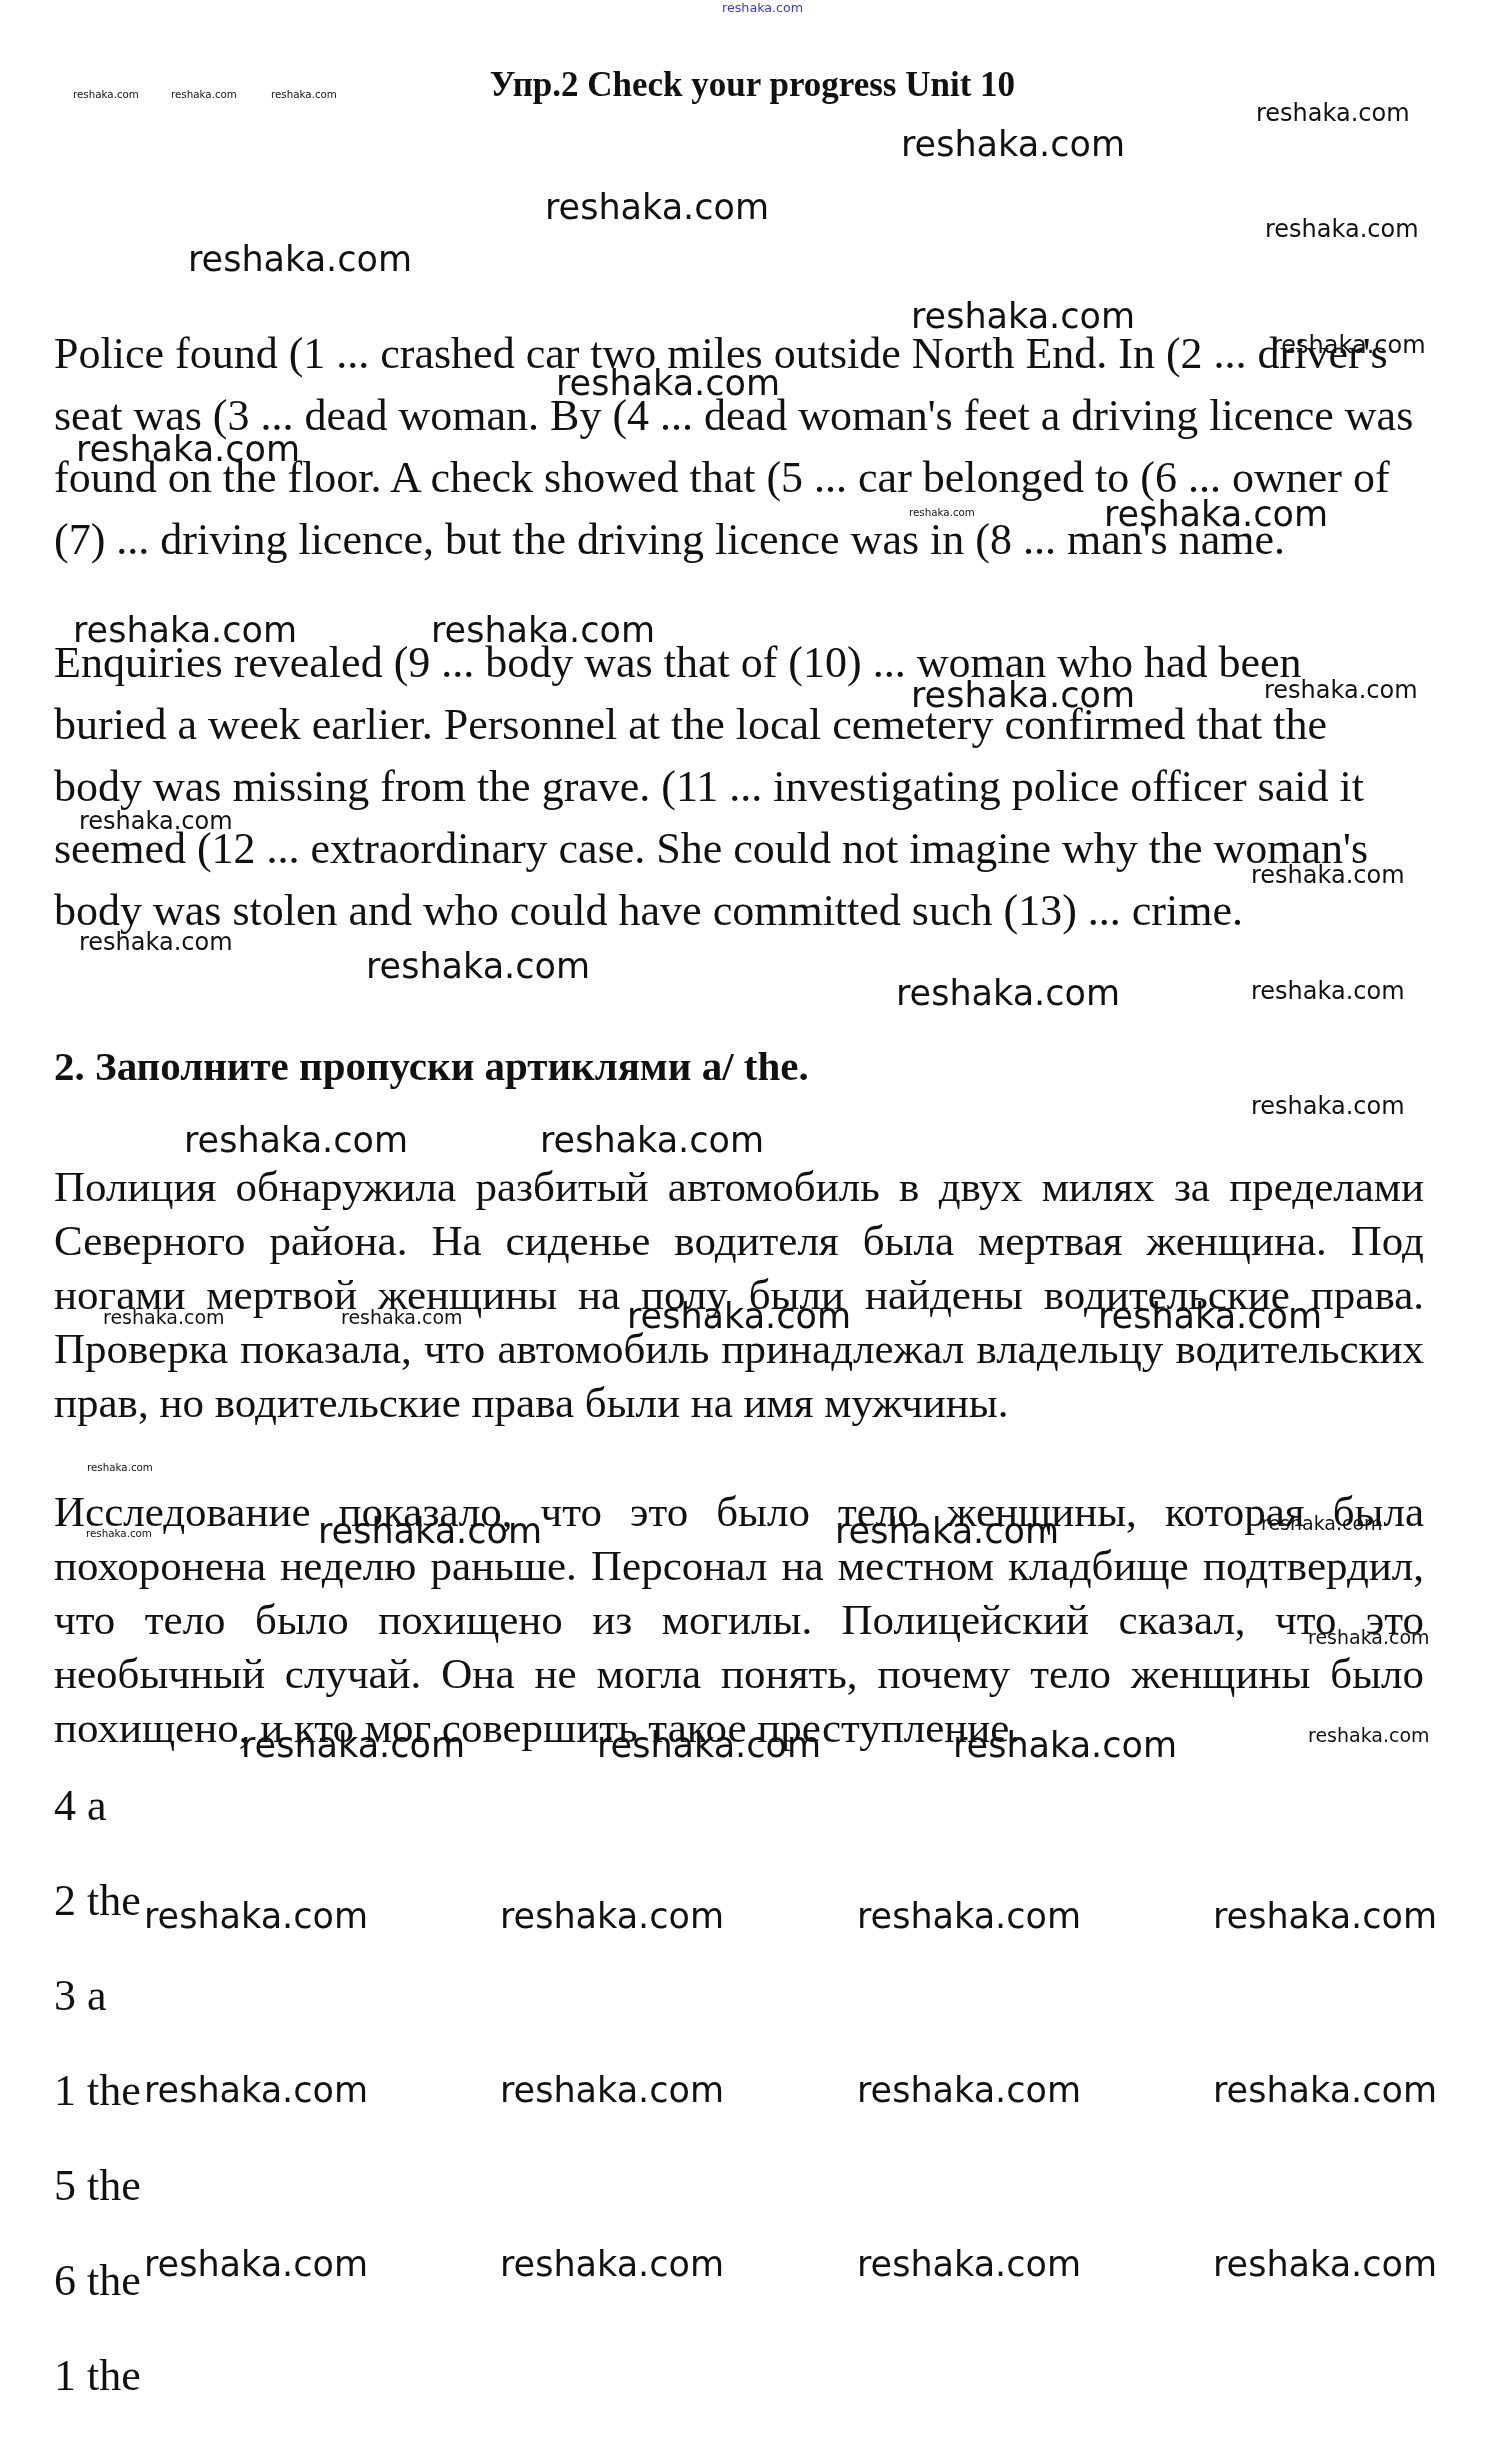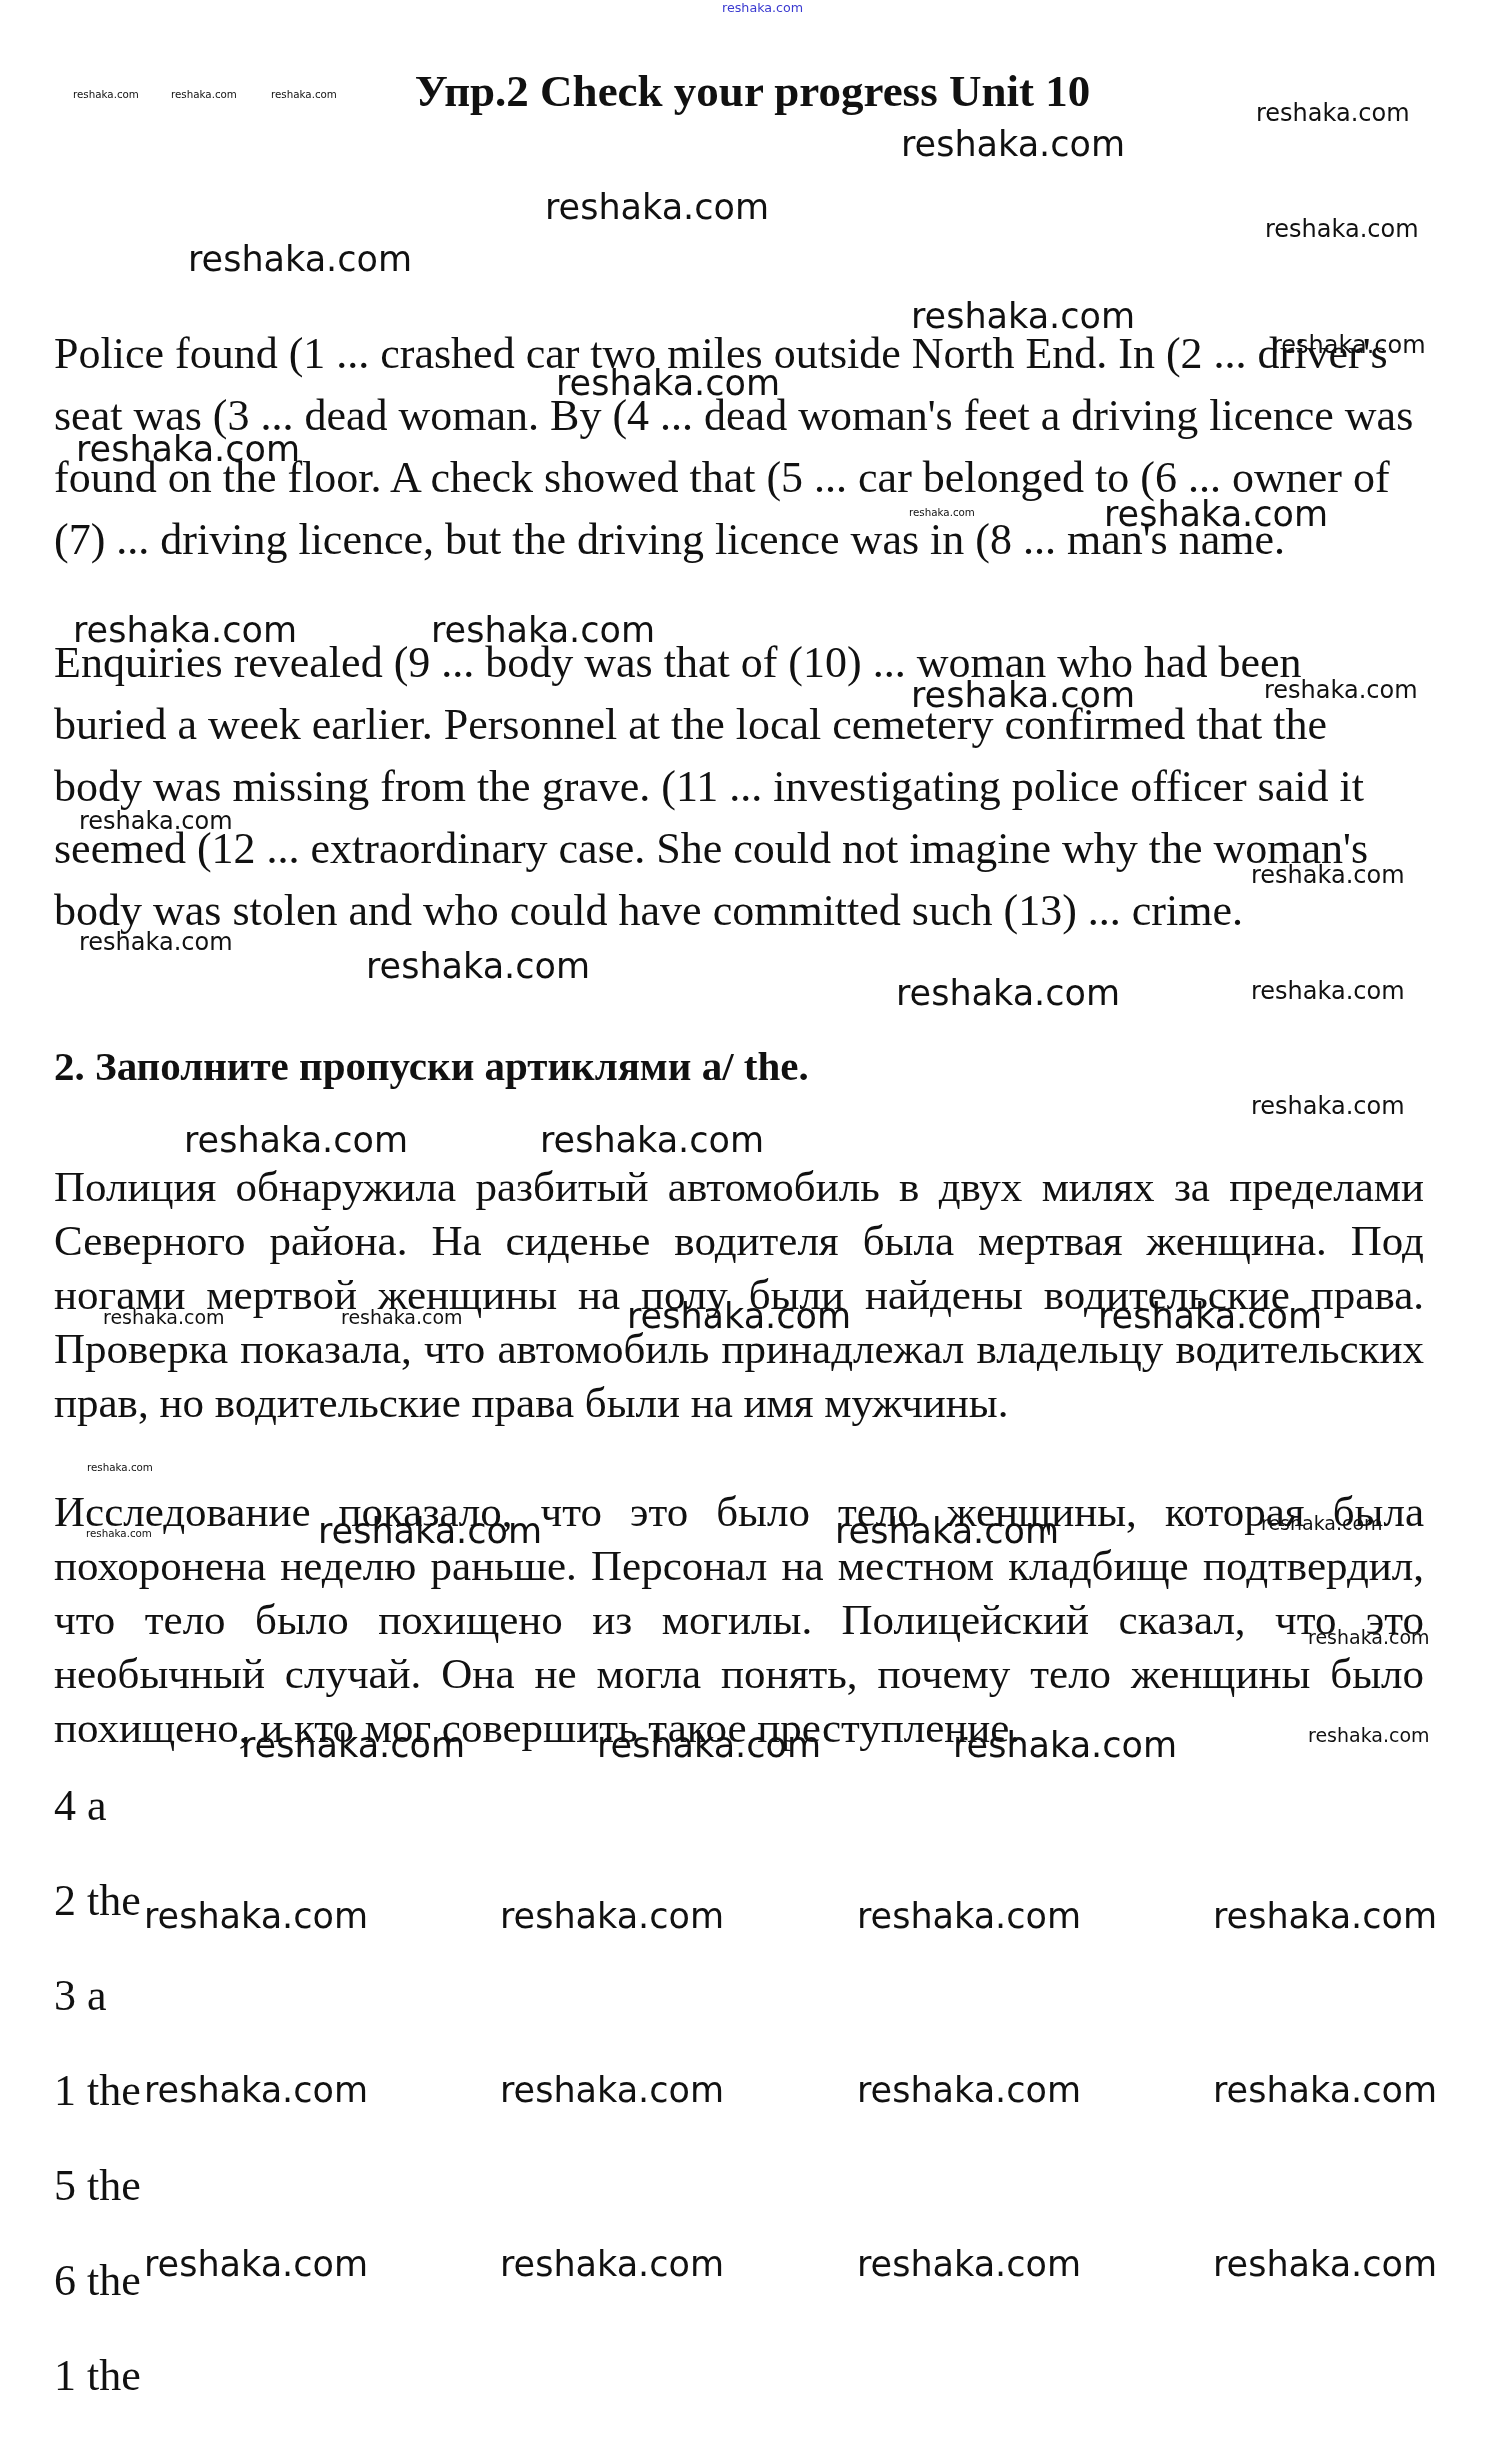--- a/index.html
+++ b/index.html
@@ -5,21 +5,21 @@
   html, body { margin: 0; padding: 0; background: #ffffff; }
   body { width: 1505px; height: 2450px; position: relative; overflow: hidden; }
   .page { position: absolute; left: 0; top: 0; width: 1505px; height: 2450px; }
   .serif { font-family: "Liberation Serif", "DejaVu Serif", serif; color: #111; }
   .wm { position: absolute; font-family: "DejaVu Sans", "Liberation Sans", sans-serif; color: #111; white-space: nowrap; line-height: 1; }
   .wm.big { font-size: 35px; }
   .wm.mid { font-size: 24px; }
   .wm.small { font-size: 19px; }
   .wm.tiny { font-size: 10.3px; }
   .wm.top { font-size: 12.7px; color: #3a3ad0; }
-  .title { position: absolute; left: 0; width: 1505px; top: 65px; text-align: center; font-size: 45px; font-weight: bold; }
+  .title { position: absolute; left: 0; width: 1505px; top: 65px; text-align: center; font-size: 35px; font-weight: bold; }
   .heading { position: absolute; left: 54px; font-size: 41px; font-weight: bold; }
   .para { position: absolute; left: 54px; width: 1370px; font-size: 44px; line-height: 62px; margin: 0; }
   .para.ru { text-align: justify; line-height: 54px; font-size: 43px; }
   .answers { position: absolute; left: 54px; top: 1782px; margin: 0; padding: 0; list-style: none; }
   .answers li { font-size: 44px; height: 95px; line-height: 48px; }
 </style>
 </head>
 <body>
 
 <div class="page">

